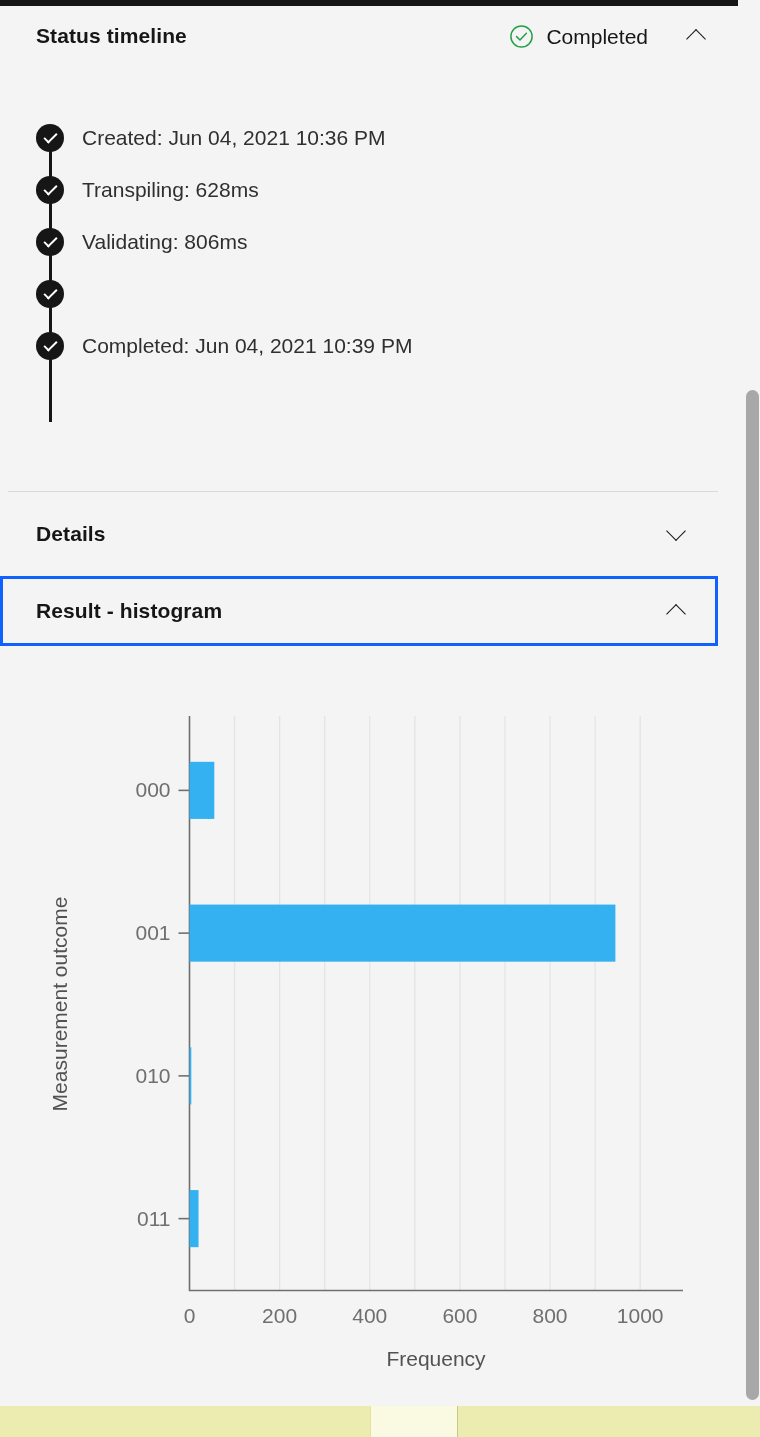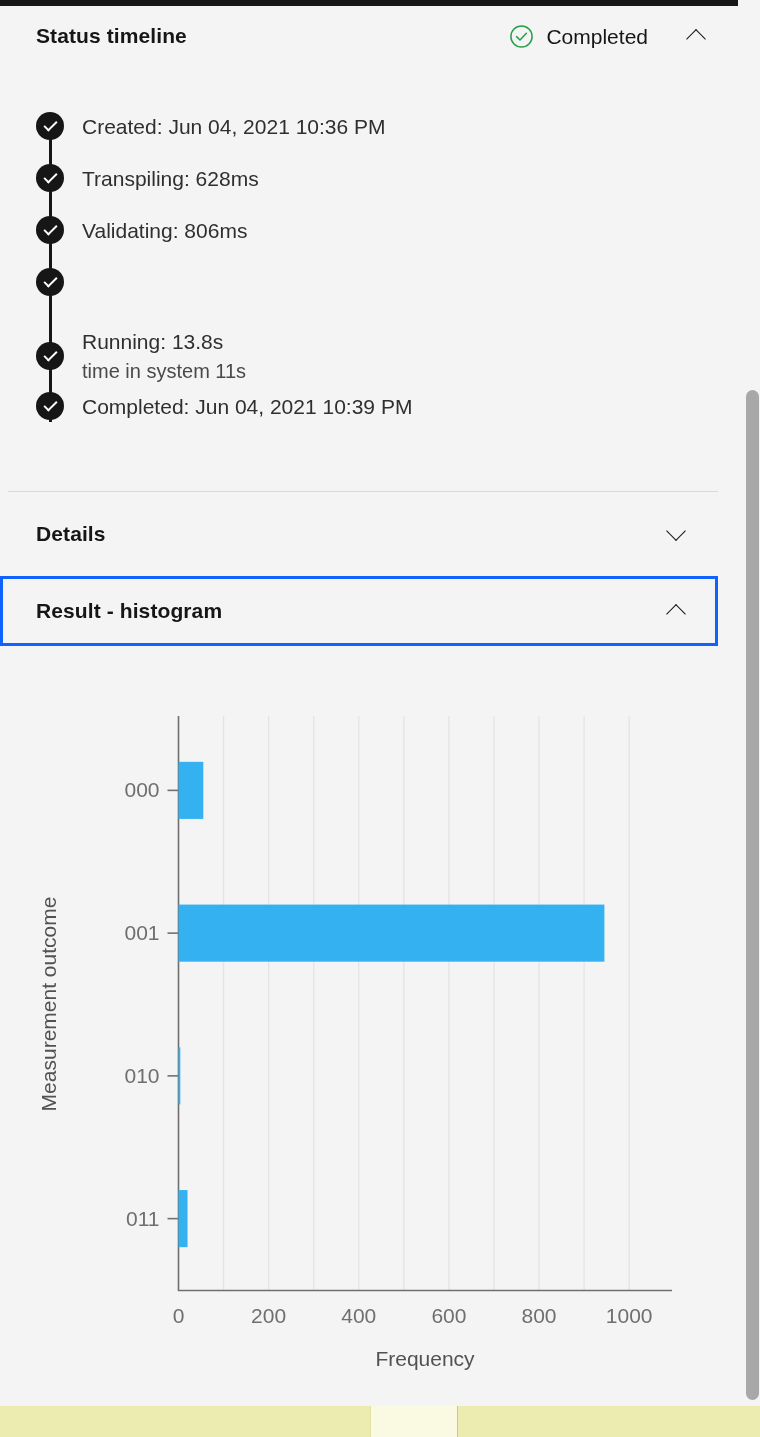--- a/index.html
+++ b/index.html
@@ -92,20 +92,21 @@
 
   
   .timeline {
     position: relative;
     margin: 50px 0 0 0;
     padding: 0 0 0 36px;
   }
   .tl-row {
     position: relative;
     display: flex;
+    align-items: center;
     min-height: 52px;
   }
   .tl-row.two-line { min-height: 72px; align-items: center; }
 
   .tl-marker {
     position: relative;
     width: 28px; height: 28px;
     flex: 0 0 28px;
     margin-right: 18px;
     z-index: 2;
@@ -169,21 +170,21 @@
   .acc-row.focused {
     left: 0;
     width: 718px;
     outline: 3px solid #0f62fe;
     outline-offset: -3px;
   }
 
   
   .chart-area {
     position: absolute;
-    left: 4px;
+    left: 15px;
     top: 660px;
     width: 738px;
     height: 730px;
   }
   .chart-svg { display: block; }
 
   
   .scrollbar-track {
     position: absolute;
     top: 6px; right: 0;
@@ -259,29 +260,20 @@
         </span>
         <span class="tl-text">Validating: 806ms</span>
       </div>
 
       <div class="tl-row">
         <span class="tl-marker">
           <span class="tl-dot"></span>
         </span>
       </div>
 
-      <div class="tl-row two-line">
-        <span class="tl-marker">
-          <span class="tl-dot"></span>
-        </span>
-        <span class="tl-text">
-          <span>Running: 13.8s</span>
-          <span class="tl-sub">time in system 11s</span>
-        </span>
-      </div>
 
       <div class="tl-row">
         <span class="tl-marker">
           <span class="tl-dot"></span>
         </span>
         <span class="tl-text">Completed: Jun 04, 2021 10:39 PM</span>
       </div>
     </div>
 
     <div class="divider" style="top:485px;"></div>

